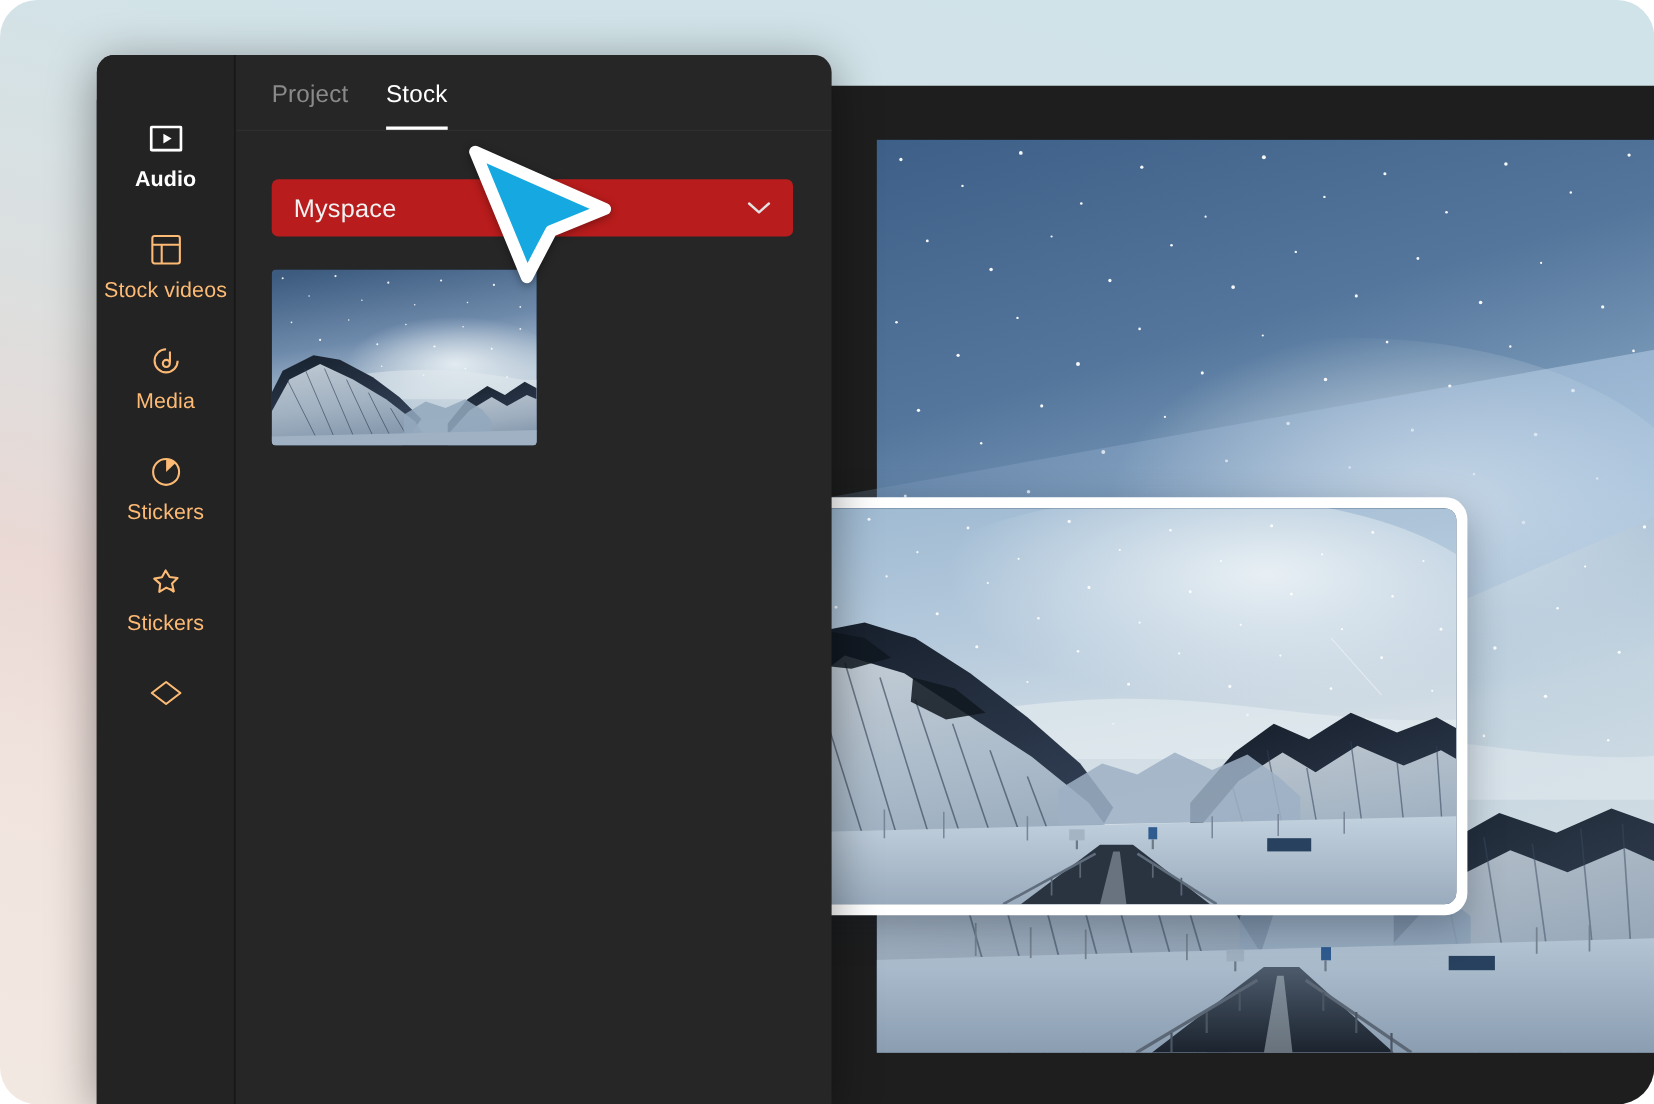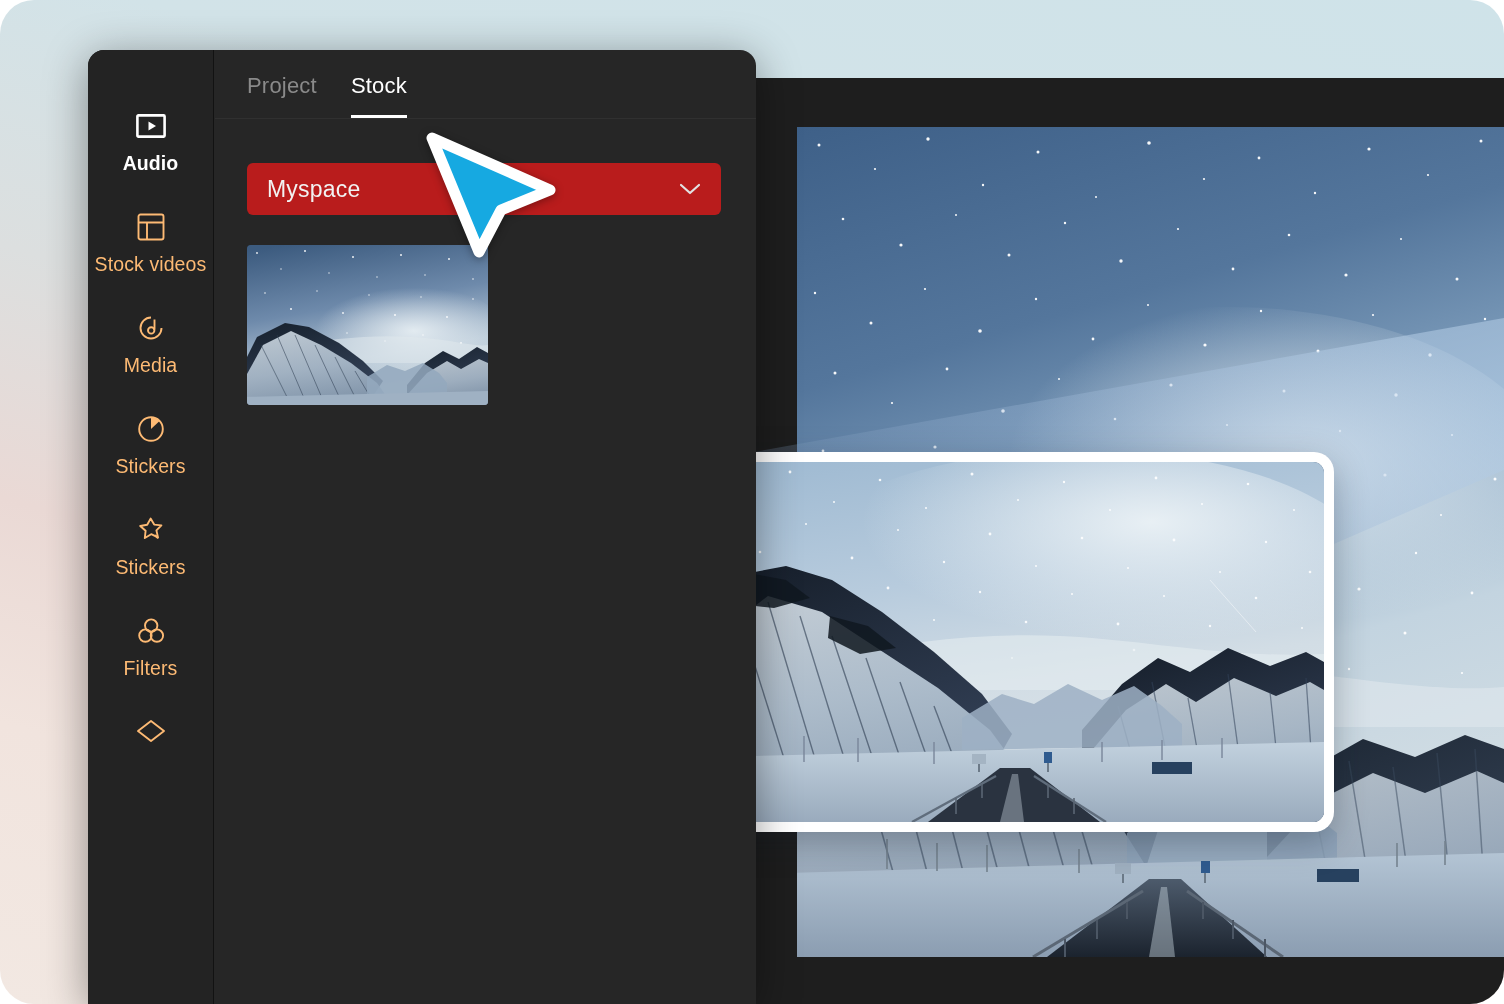--- a/index.html
+++ b/index.html
@@ -586,30 +586,20 @@
         <span class="ico">
           <svg width="28" height="28" viewBox="0 0 28 28" fill="none" stroke="currentColor" stroke-width="1.9" stroke-linejoin="round">
             <path d="M13.6 2.6 L17.2 8.6 L24.4 9.4 L19.4 14.4 L21 21.4 L14.2 18.2 L7.8 22 L8.6 14.8 L3.2 10 L10.2 8.8 Z"></path>
             <path d="M18.4 19.6 L20.6 21.8" stroke-linecap="round"></path>
           </svg>
         </span>
         <span class="lbl">Stickers</span>
       </div>
 
 
-      <div class="side-item">
-        <span class="ico">
-          <svg width="28" height="28" viewBox="0 0 28 28" fill="none" stroke="currentColor" stroke-width="1.9">
-            <circle cx="14.2" cy="8.6" r="6.2"></circle>
-            <circle cx="8.4" cy="18.6" r="6.2"></circle>
-            <circle cx="19.9" cy="18.6" r="6.2"></circle>
-          </svg>
-        </span>
-        <span class="lbl">Filters</span>
-      </div>
 
       <div class="side-item">
         <span class="ico">
           <svg width="30" height="26" viewBox="0 0 30 26" fill="none" stroke="currentColor" stroke-width="1.9" stroke-linejoin="round">
             <path d="M15 2 L28 12 L15 22 L2 12 Z"></path>
           </svg>
         </span>
         <span class="lbl"></span>
       </div>
 

